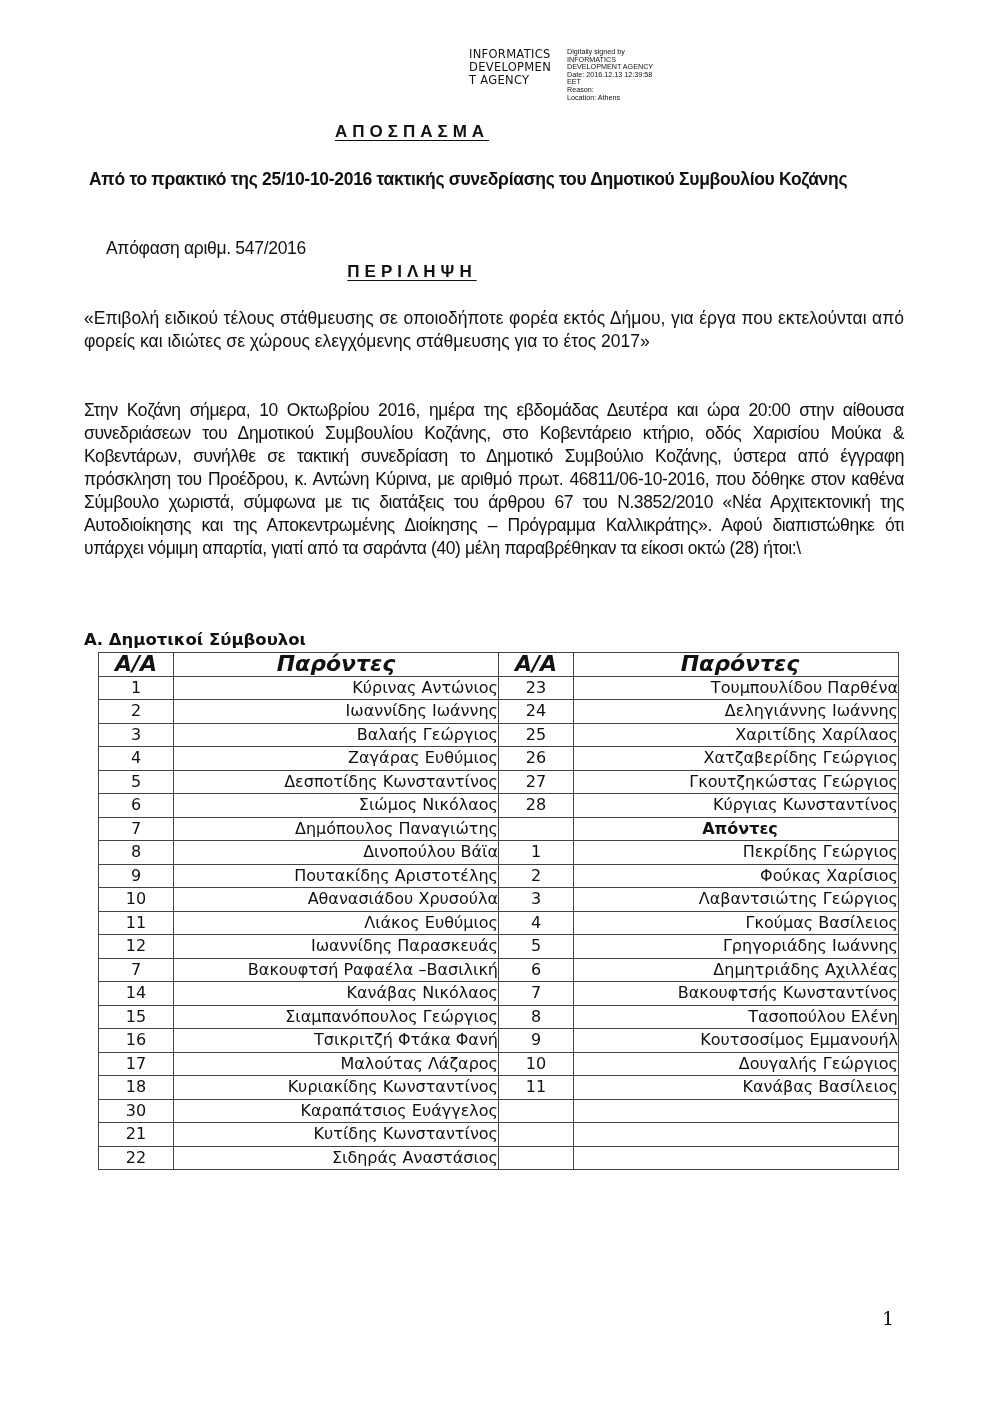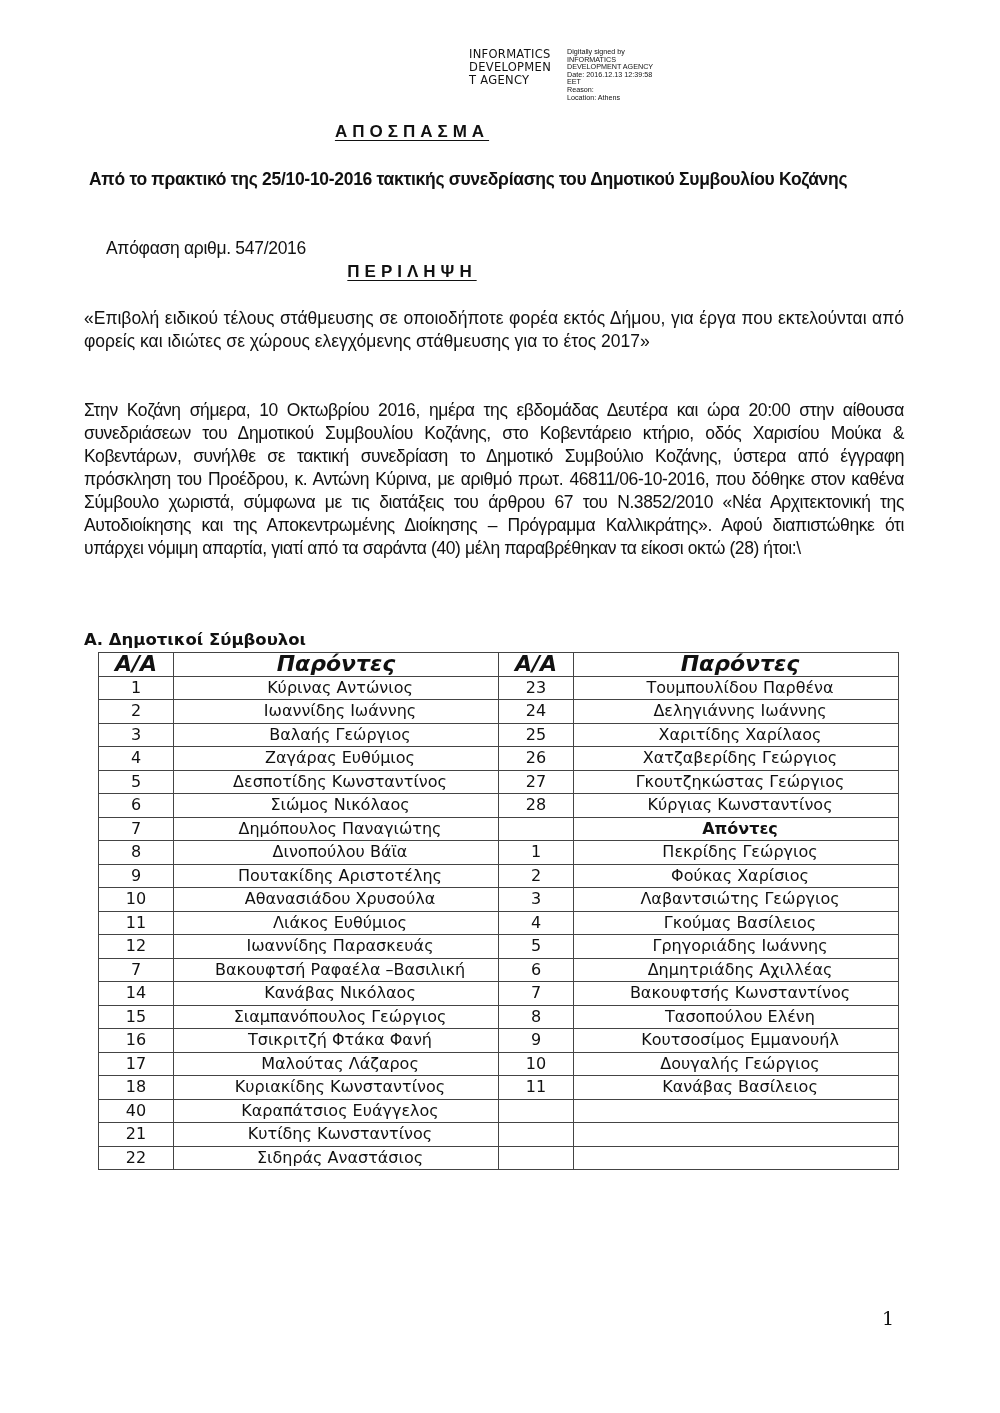--- a/index.html
+++ b/index.html
@@ -10,21 +10,21 @@
   .title { position:absolute; left:0; width:824px; text-align:center; font-family:"Liberation Sans", sans-serif; font-weight:bold; font-size:17px; letter-spacing:5px; text-decoration:underline; text-underline-offset:3px; }
   .para { position:absolute; left:84px; width:820px; font-family:"Liberation Sans", sans-serif; font-size:17.5px; line-height:23px; text-align:justify; }
   .para.cond { letter-spacing:-0.4px; }
   .intro { position:absolute; left:89px; top:168px; width:816px; font-family:"Liberation Sans", sans-serif; font-size:17.5px; line-height:23px; text-align:justify; letter-spacing:-0.3px;font-weight:bold; }
   .decision { position:absolute; left:106px; top:238px; font-family:"Liberation Sans", sans-serif; font-size:17.5px; letter-spacing:-0.3px; }
   .section { position:absolute; left:84px; top:630px; font-family:"DejaVu Sans", sans-serif; font-weight:bold; font-size:16.5px; }
   table.members { position:absolute; left:98px; top:652px; border-collapse:collapse; font-family:"DejaVu Sans", sans-serif; font-size:16px; }
   table.members td, table.members th { border:1.5px solid #444; height:22.5px; padding:0; line-height:22px; }
   table.members th { font-style:italic; font-weight:bold; font-size:22px; }
   .c-num { width:74px; text-align:center; }
-  .c-name { width:316px; text-align:center; padding-left:8px !important; }
+  .c-name { width:316px; text-align:right; padding-left:8px !important; }
   .c-name-h { text-align:center; }
   .subhead { font-weight:bold; text-align:center !important; }
   .pagenum { position:absolute; left:882px; top:1307px; font-family:"DejaVu Serif", serif; font-size:19px; }
 </style>
 </head>
 <body>
 
 <div class="sig">
   <div class="sig-name">
     <div>INFORMATICS</div>
@@ -168,21 +168,21 @@
         <td class="c-num">10</td>
         <td class="c-name">Δουγαλής Γεώργιος</td>
       </tr>
       <tr>
         <td class="c-num">18</td>
         <td class="c-name">Κυριακίδης Κωνσταντίνος</td>
         <td class="c-num">11</td>
         <td class="c-name">Κανάβας Βασίλειος</td>
       </tr>
       <tr>
-        <td class="c-num">40</td>
+        <td class="c-num">30</td>
         <td class="c-name">Καραπάτσιος Ευάγγελος</td>
         <td class="c-num"></td>
         <td class="c-name"></td>
       </tr>
       <tr>
         <td class="c-num">21</td>
         <td class="c-name">Κυτίδης Κωνσταντίνος</td>
         <td class="c-num"></td>
         <td class="c-name"></td>
       </tr>

